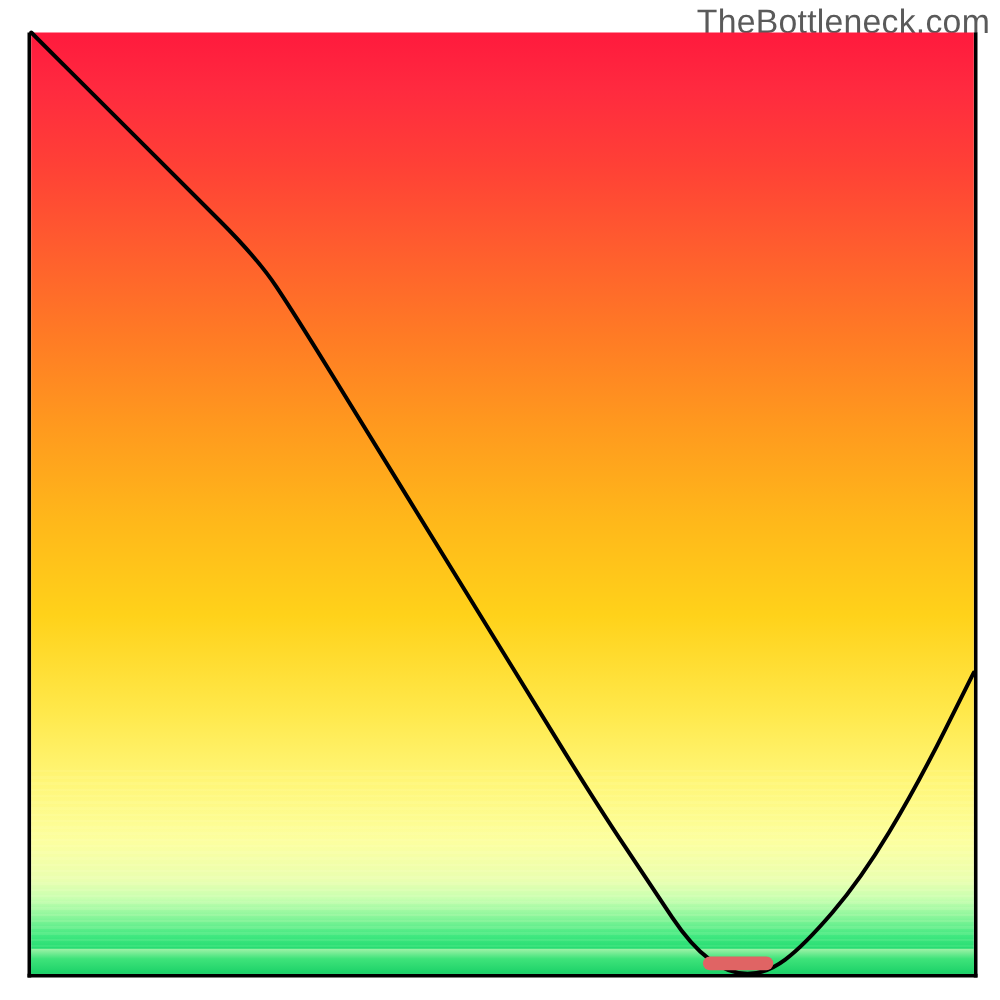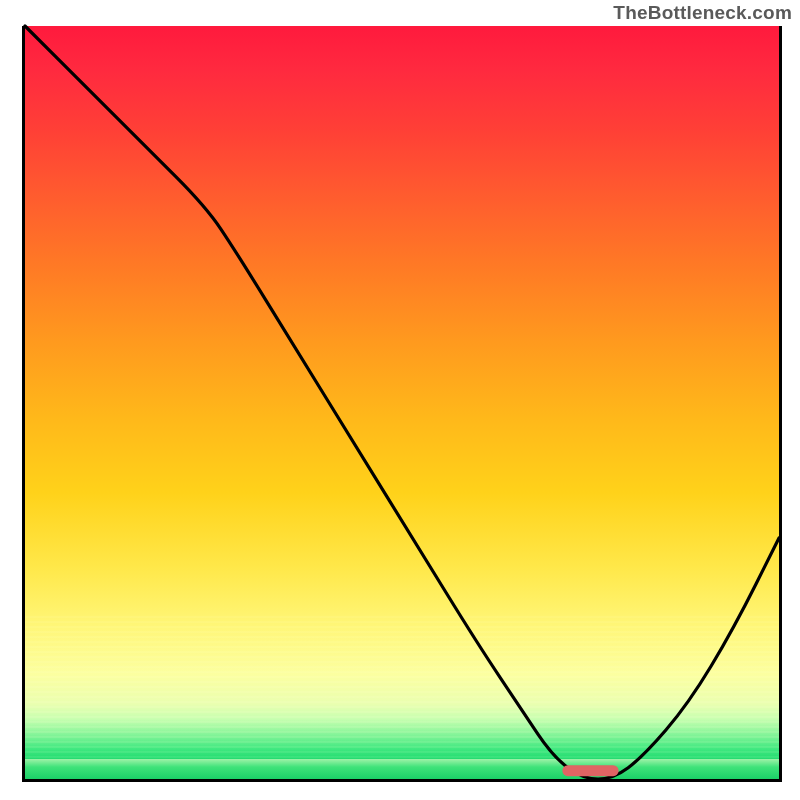--- a/index.html
+++ b/index.html
@@ -14,23 +14,23 @@
   .stage {
     position: relative;
     width: 800px;
     height: 800px;
   }
   .watermark {
     position: absolute;
     top: 2px;
     right: 8px;
     color: #5a5a5a;
-    font-size: 19px;
+    font-size: 27px;
     letter-spacing: 0.2px;
-    font-weight: 700;
+    font-weight: 400;
     user-select: none;
   }
   .plot-area {
     
     position: absolute;
     left: 22px;
     top: 26px;
     width: 760px;
     height: 756px;
     box-sizing: border-box;

